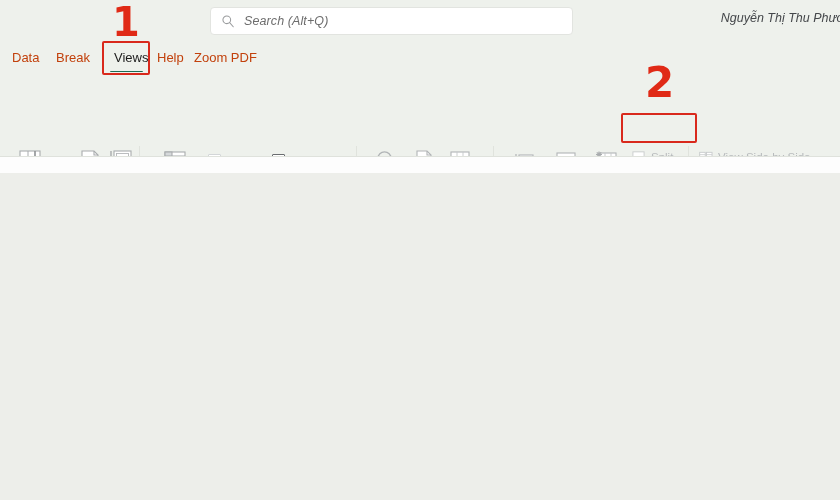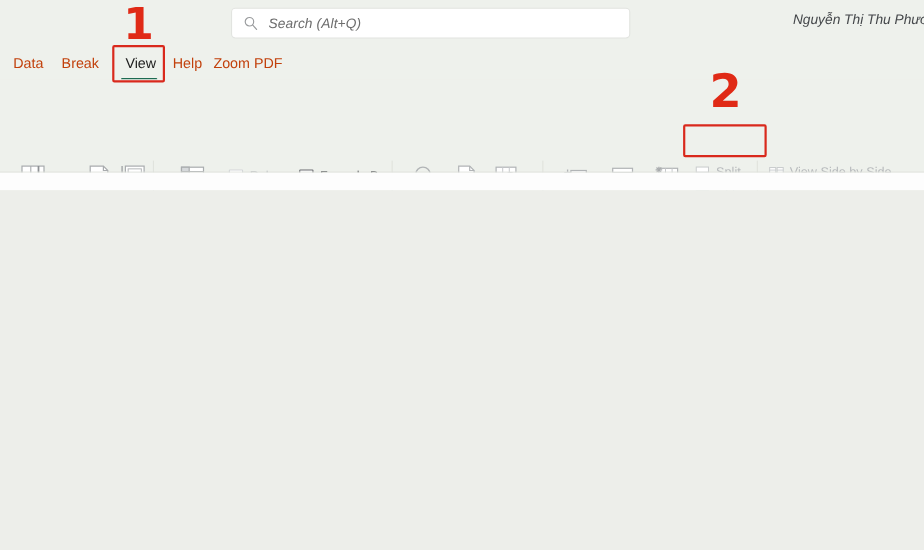--- a/index.html
+++ b/index.html
@@ -122,21 +122,21 @@
       </span>
       <span class="search-ph">Search (Alt+Q)</span>
     </div>
 
     <div class="username">Nguyễn Thị Thu Phươ</div>
   </div>
 
   <div class="tabstrip">
     <div class="tab" style="left:8px;">Data</div>
     <div class="tab" style="left:52px;">Break</div>
-    <div class="tab active" style="left:110px;">View</div>
+    <div class="tab active" style="left:110px;">Views</div>
     <div class="tab" style="left:153px;">Help</div>
     <div class="tab" style="left:190px;">Zoom PDF</div>
     <div class="tab-underline" style="left:110px;top:26px;width:33px;"></div>
   </div>
 
   <div class="ribbon">
 
     <div class="grp-sep" style="left:139px;"></div>
     <div class="grp-sep" style="left:356px;"></div>
     <div class="grp-sep" style="left:493px;"></div>

